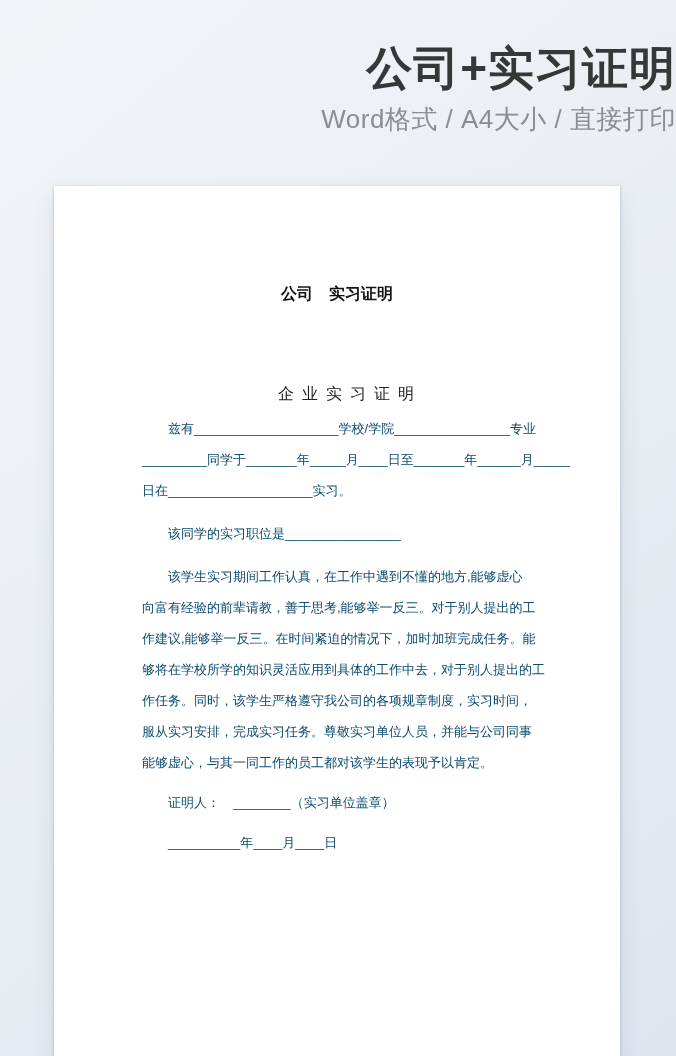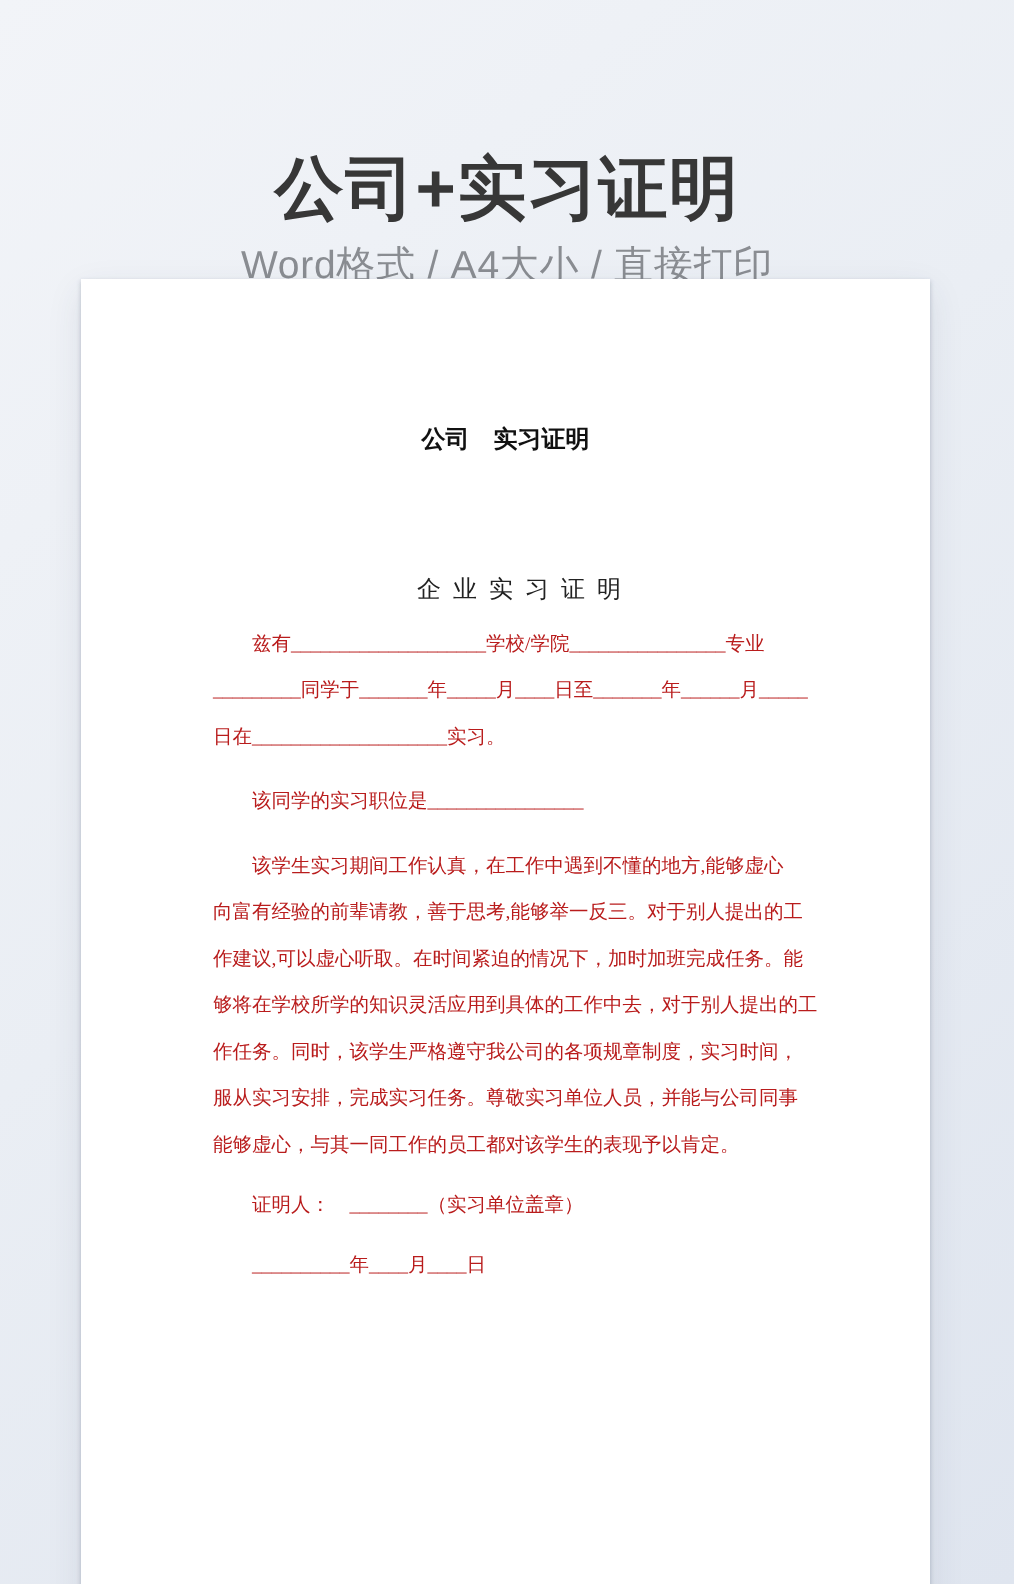--- a/index.html
+++ b/index.html
@@ -5,22 +5,22 @@
   html, body { margin: 0; padding: 0; }
   body {
     width: 676px;
     height: 1056px;
     overflow: hidden;
     position: relative;
     background: linear-gradient(140deg, #f2f4f8 0%, #eaeef4 45%, #dfe5ef 100%);
     font-family: "Liberation Sans", sans-serif;
   }
   .site-header {
-    text-align: center;
-    padding-top: 99px;
+    text-align: right;
+    padding-top: 42px;
   }
   .site-title {
     margin: 0;
     font-size: 46px;
     line-height: 1.15;
     font-weight: 800;
     color: #373737;
     letter-spacing: 1px;
   }
   .site-subtitle {
@@ -57,22 +57,21 @@
     padding-left: 26px;
     font-size: 16px;
     line-height: 20px;
     letter-spacing: 8px;
     color: #222;
     text-align: center;
   }
   .doc-line {
     line-height: 31px;
     white-space: nowrap;
-    color: #b91c1c;
-    font-family: Liberation Serif, serif;
+    color: #0c4a6e;
   }
   .indent { padding-left: 26px; }
   .mt9 { margin-top: 9px; }
   .mt4 { margin-top: 12px; }
 </style>
 </head>
 <body>
 
 <div class="site-header">
   <h1 class="site-title">公司+实习证明</h1>
@@ -84,21 +83,21 @@
   <div class="doc-heading">企业实习证明</div>
 
   <div class="doc-line indent mt9">兹有____________________学校/学院________________专业</div>
   <div class="doc-line">_________同学于_______年_____月____日至_______年______月_____</div>
   <div class="doc-line">日在____________________实习。</div>
 
   <div class="doc-line indent mt4">该同学的实习职位是________________</div>
 
   <div class="doc-line indent mt4">该学生实习期间工作认真，在工作中遇到不懂的地方,能够虚心</div>
   <div class="doc-line">向富有经验的前辈请教，善于思考,能够举一反三。对于别人提出的工</div>
-  <div class="doc-line">作建议,可以虚心听取。在时间紧迫的情况下，加时加班完成任务。能</div>
+  <div class="doc-line">作建议,能够举一反三。在时间紧迫的情况下，加时加班完成任务。能</div>
   <div class="doc-line">够将在学校所学的知识灵活应用到具体的工作中去，对于别人提出的工</div>
   <div class="doc-line">作任务。同时，该学生严格遵守我公司的各项规章制度，实习时间，</div>
   <div class="doc-line">服从实习安排，完成实习任务。尊敬实习单位人员，并能与公司同事</div>
   <div class="doc-line">能够虚心，与其一同工作的员工都对该学生的表现予以肯定。</div>
 
   <div class="doc-line indent mt9">证明人：　________（实习单位盖章）</div>
   <div class="doc-line indent mt9">__________年____月____日</div>
 </div>
 
 </body></html>

